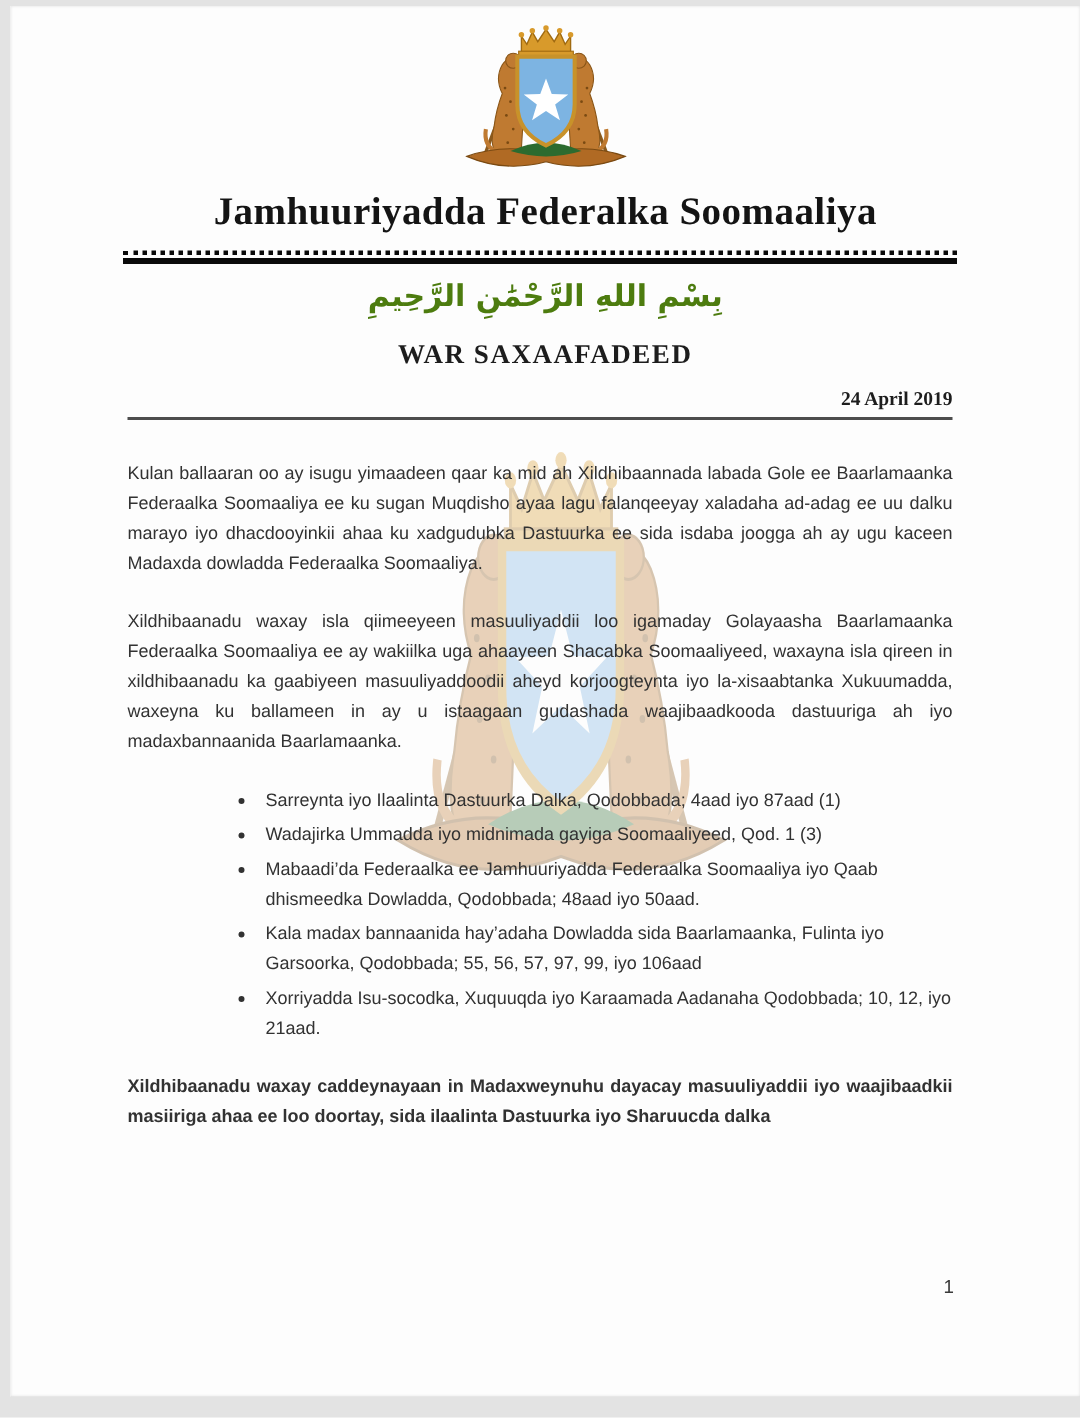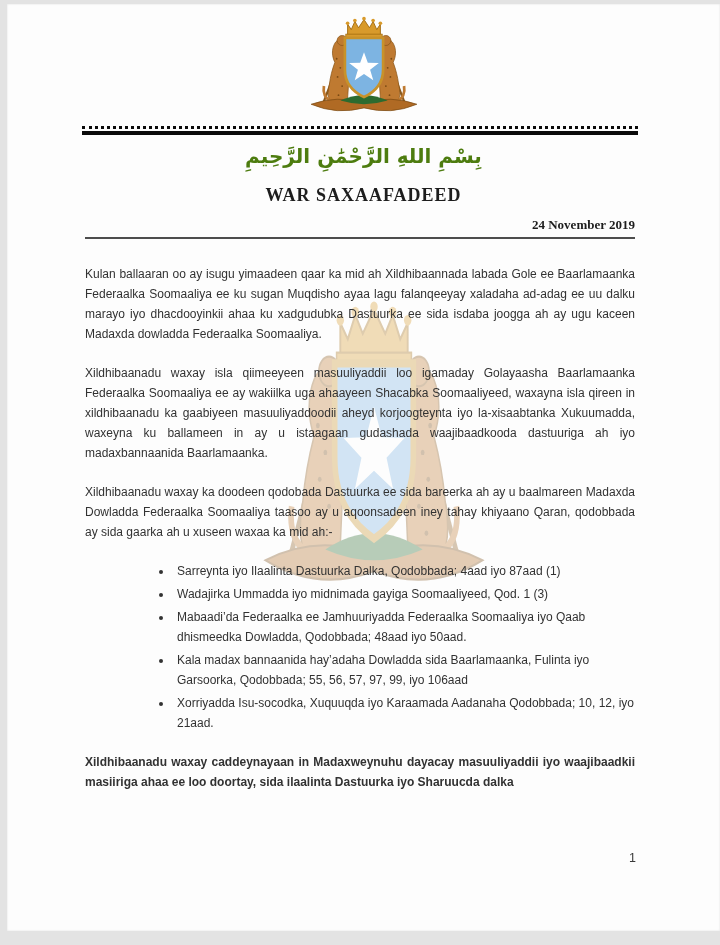--- a/index.html
+++ b/index.html
@@ -122,35 +122,35 @@
 <div class="page">
 
   <svg class="watermark" viewBox="0 0 140 112" preserveAspectRatio="none">
       <use href="#emblem"></use>
     </svg>
 
   <svg class="emblem-top" width="128" height="102" viewBox="0 0 140 112">
       <use href="#emblem"></use>
     </svg>
 
+  <div class="title">Jamhuuriyadda Federalka Soomaaliya</div>
 
   <div class="divider"></div>
 
   <div class="bismillah">بِسْمِ اللهِ الرَّحْمَٰنِ الرَّحِيمِ</div>
 
   <div class="press-heading">WAR SAXAAFADEED</div>
 
   <div class="content">
-    <div class="date-line">24 November 2019</div>
+    <div class="date-line">24 April 2019</div>
     <div class="date-rule"></div>
 
     <div class="bodytext">
       <p>Kulan ballaaran oo ay isugu yimaadeen  qaar ka mid ah Xildhibaannada labada Gole ee Baarlamaanka Federaalka Soomaaliya  ee ku sugan Muqdisho ayaa lagu falanqeeyay xaladaha ad-adag ee uu dalku marayo iyo dhacdooyinkii ahaa ku xadgudubka Dastuurka ee sida isdaba joogga ah ay ugu kaceen Madaxda dowladda Federaalka Soomaaliya.</p>
       <p>Xildhibaanadu waxay isla qiimeeyeen masuuliyaddii loo igamaday Golayaasha Baarlamaanka Federaalka Soomaaliya ee ay wakiilka uga ahaayeen Shacabka Soomaaliyeed, waxayna isla qireen in xildhibaanadu ka gaabiyeen masuuliyaddoodii aheyd korjoogteynta iyo la-xisaabtanka Xukuumadda, waxeyna ku ballameen in ay u istaagaan gudashada waajibaadkooda dastuuriga ah iyo madaxbannaanida Baarlamaanka.</p>
-      <p>Xildhibaanadu waxay ka doodeen qodobada Dastuurka ee sida bareerka ah ay u baalmareen Madaxda Dowladda Federaalka Soomaaliya taasoo ay u aqoonsadeen iney tahay khiyaano Qaran, qodobbada ay sida gaarka ah u xuseen waxaa ka mid ah:-</p>
       <ul class="article-list">
         <li>Sarreynta iyo Ilaalinta Dastuurka Dalka, Qodobbada; 4aad iyo 87aad (1)</li>
         <li>Wadajirka Ummadda iyo midnimada gayiga Soomaaliyeed, Qod. 1 (3)</li>
         <li>Mabaadi’da Federaalka ee Jamhuuriyadda Federaalka Soomaaliya iyo Qaab dhismeedka Dowladda, Qodobbada; 48aad iyo 50aad.</li>
         <li>Kala madax bannaanida hay’adaha Dowladda sida Baarlamaanka, Fulinta iyo Garsoorka, Qodobbada; 55, 56, 57, 97, 99, iyo 106aad</li>
         <li>Xorriyadda Isu-socodka, Xuquuqda iyo Karaamada Aadanaha Qodobbada; 10, 12, iyo 21aad.</li>
       </ul>
       <p>Xildhibaanadu waxay caddeynayaan in Madaxweynuhu dayacay masuuliyaddii iyo waajibaadkii masiiriga ahaa ee loo doortay, sida ilaalinta Dastuurka iyo Sharuucda dalka</p>
     </div>
   </div>

